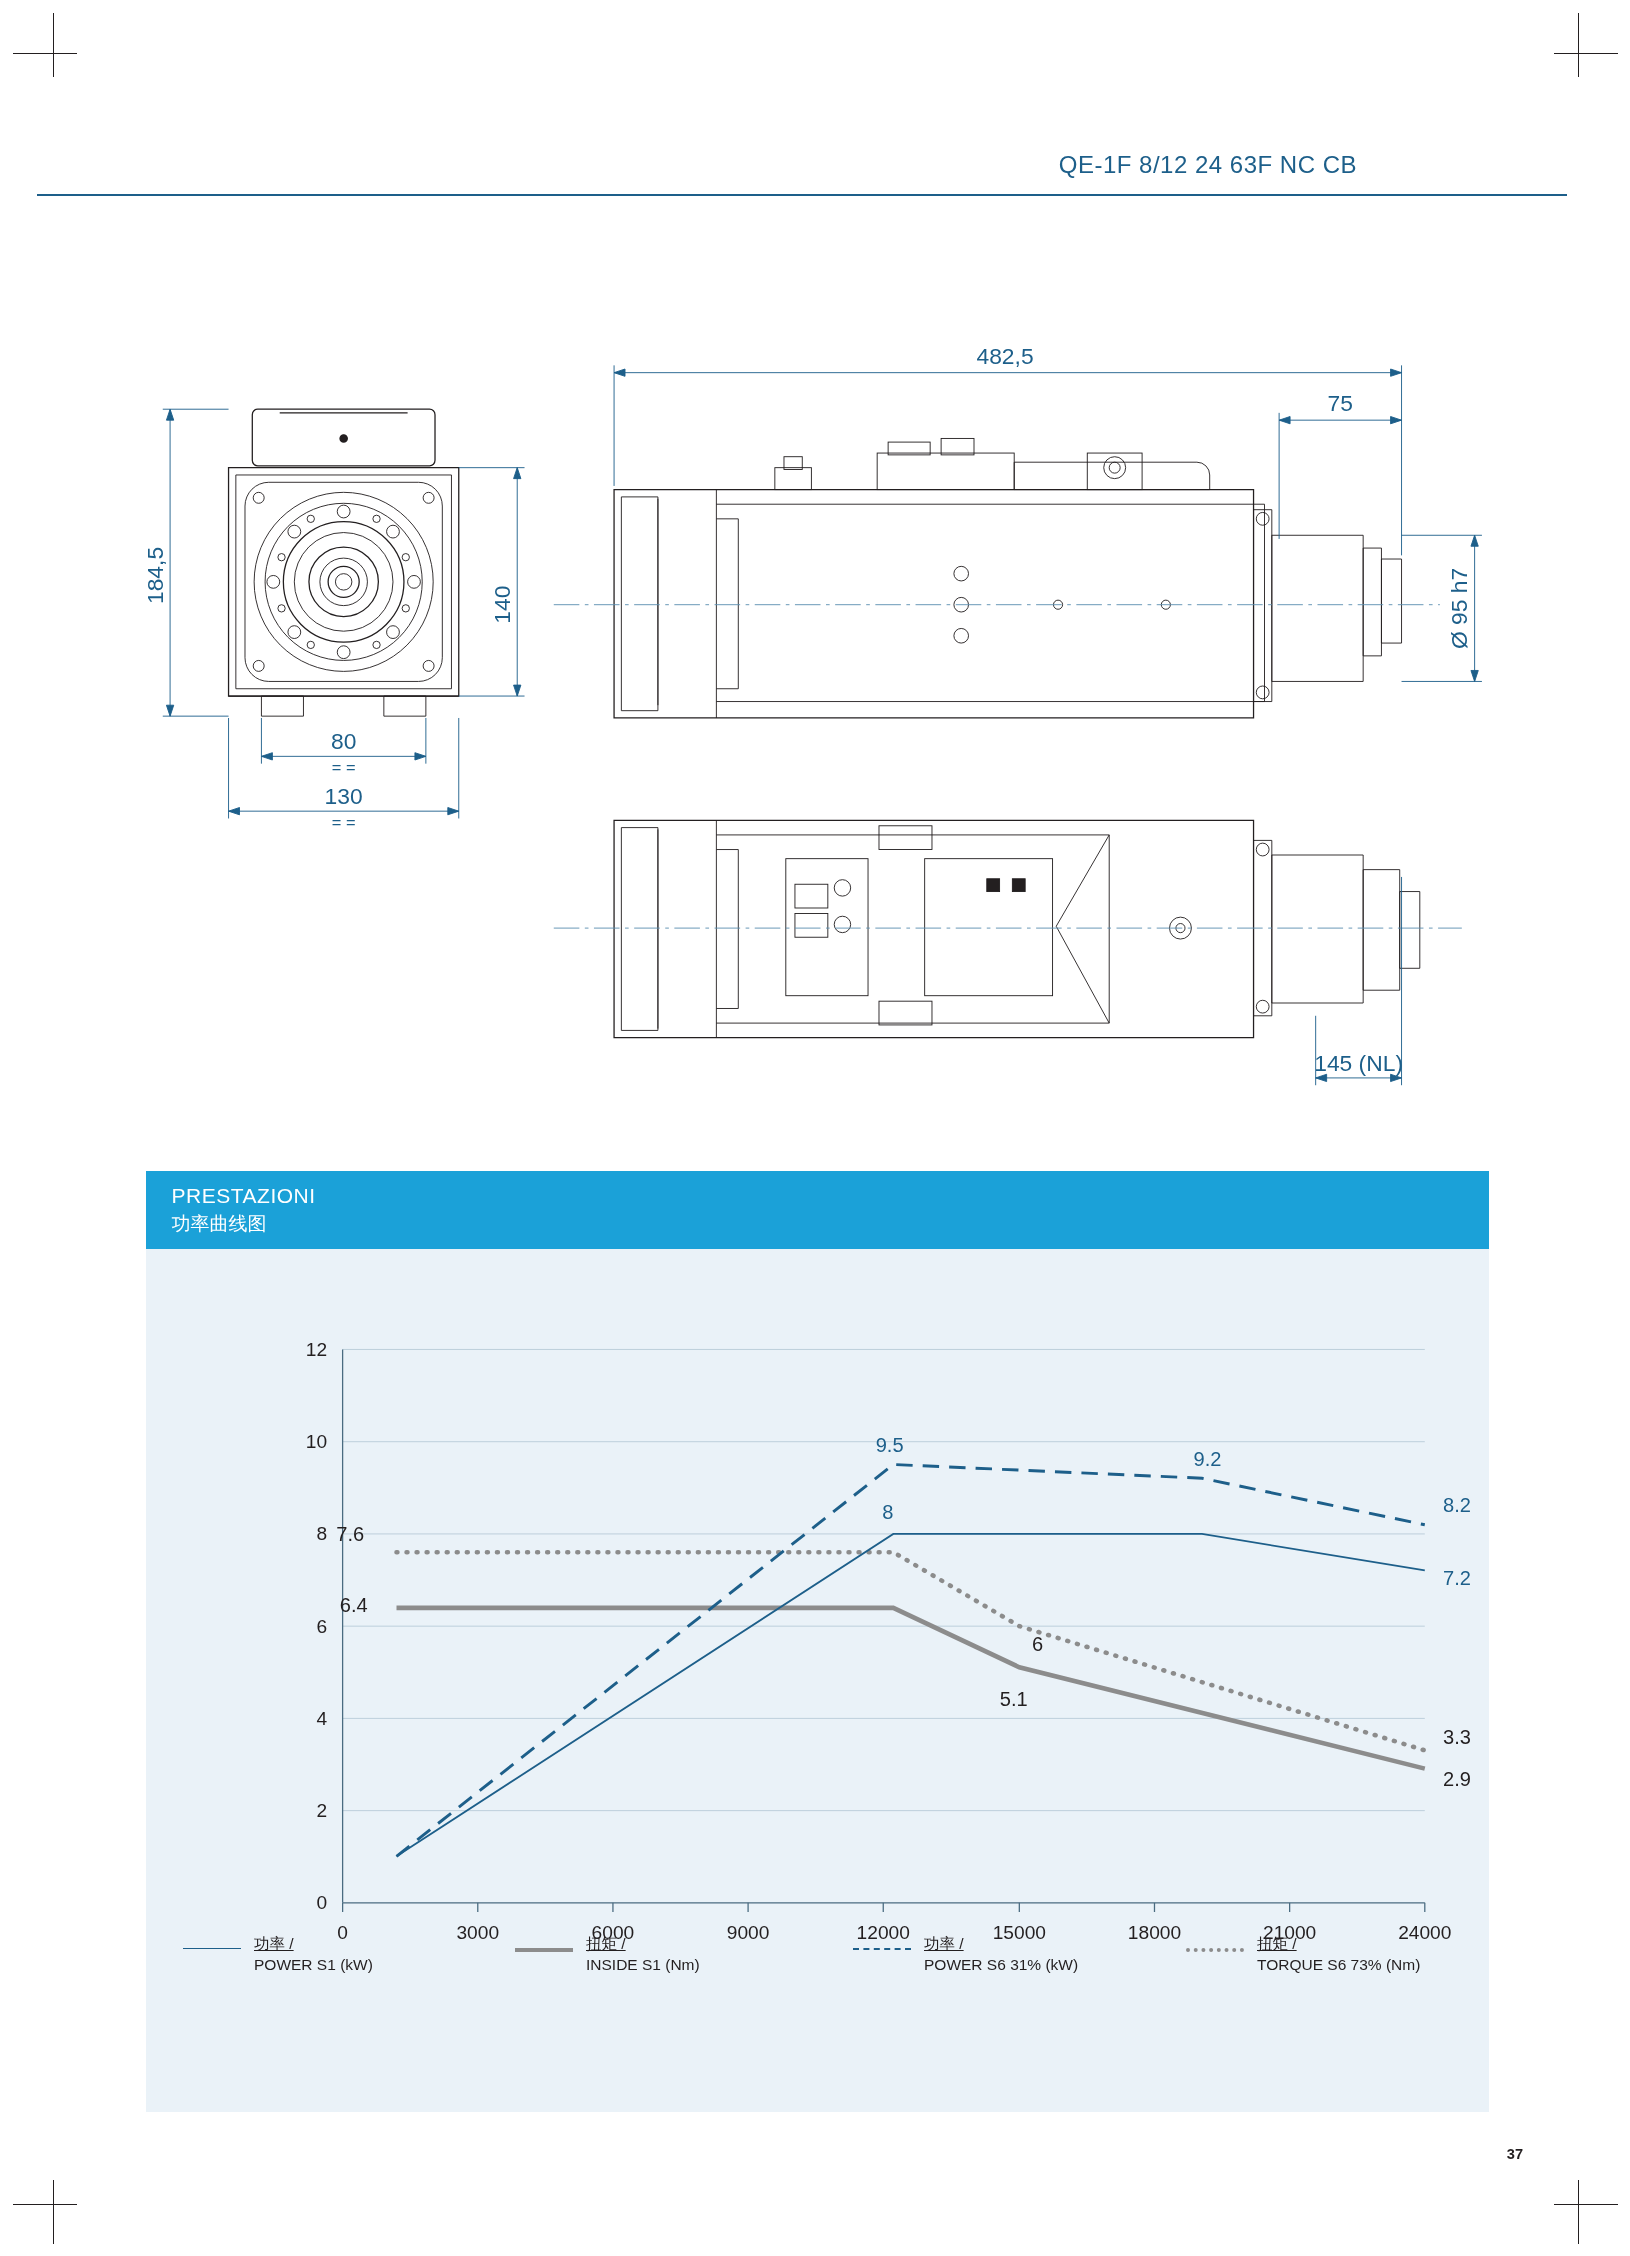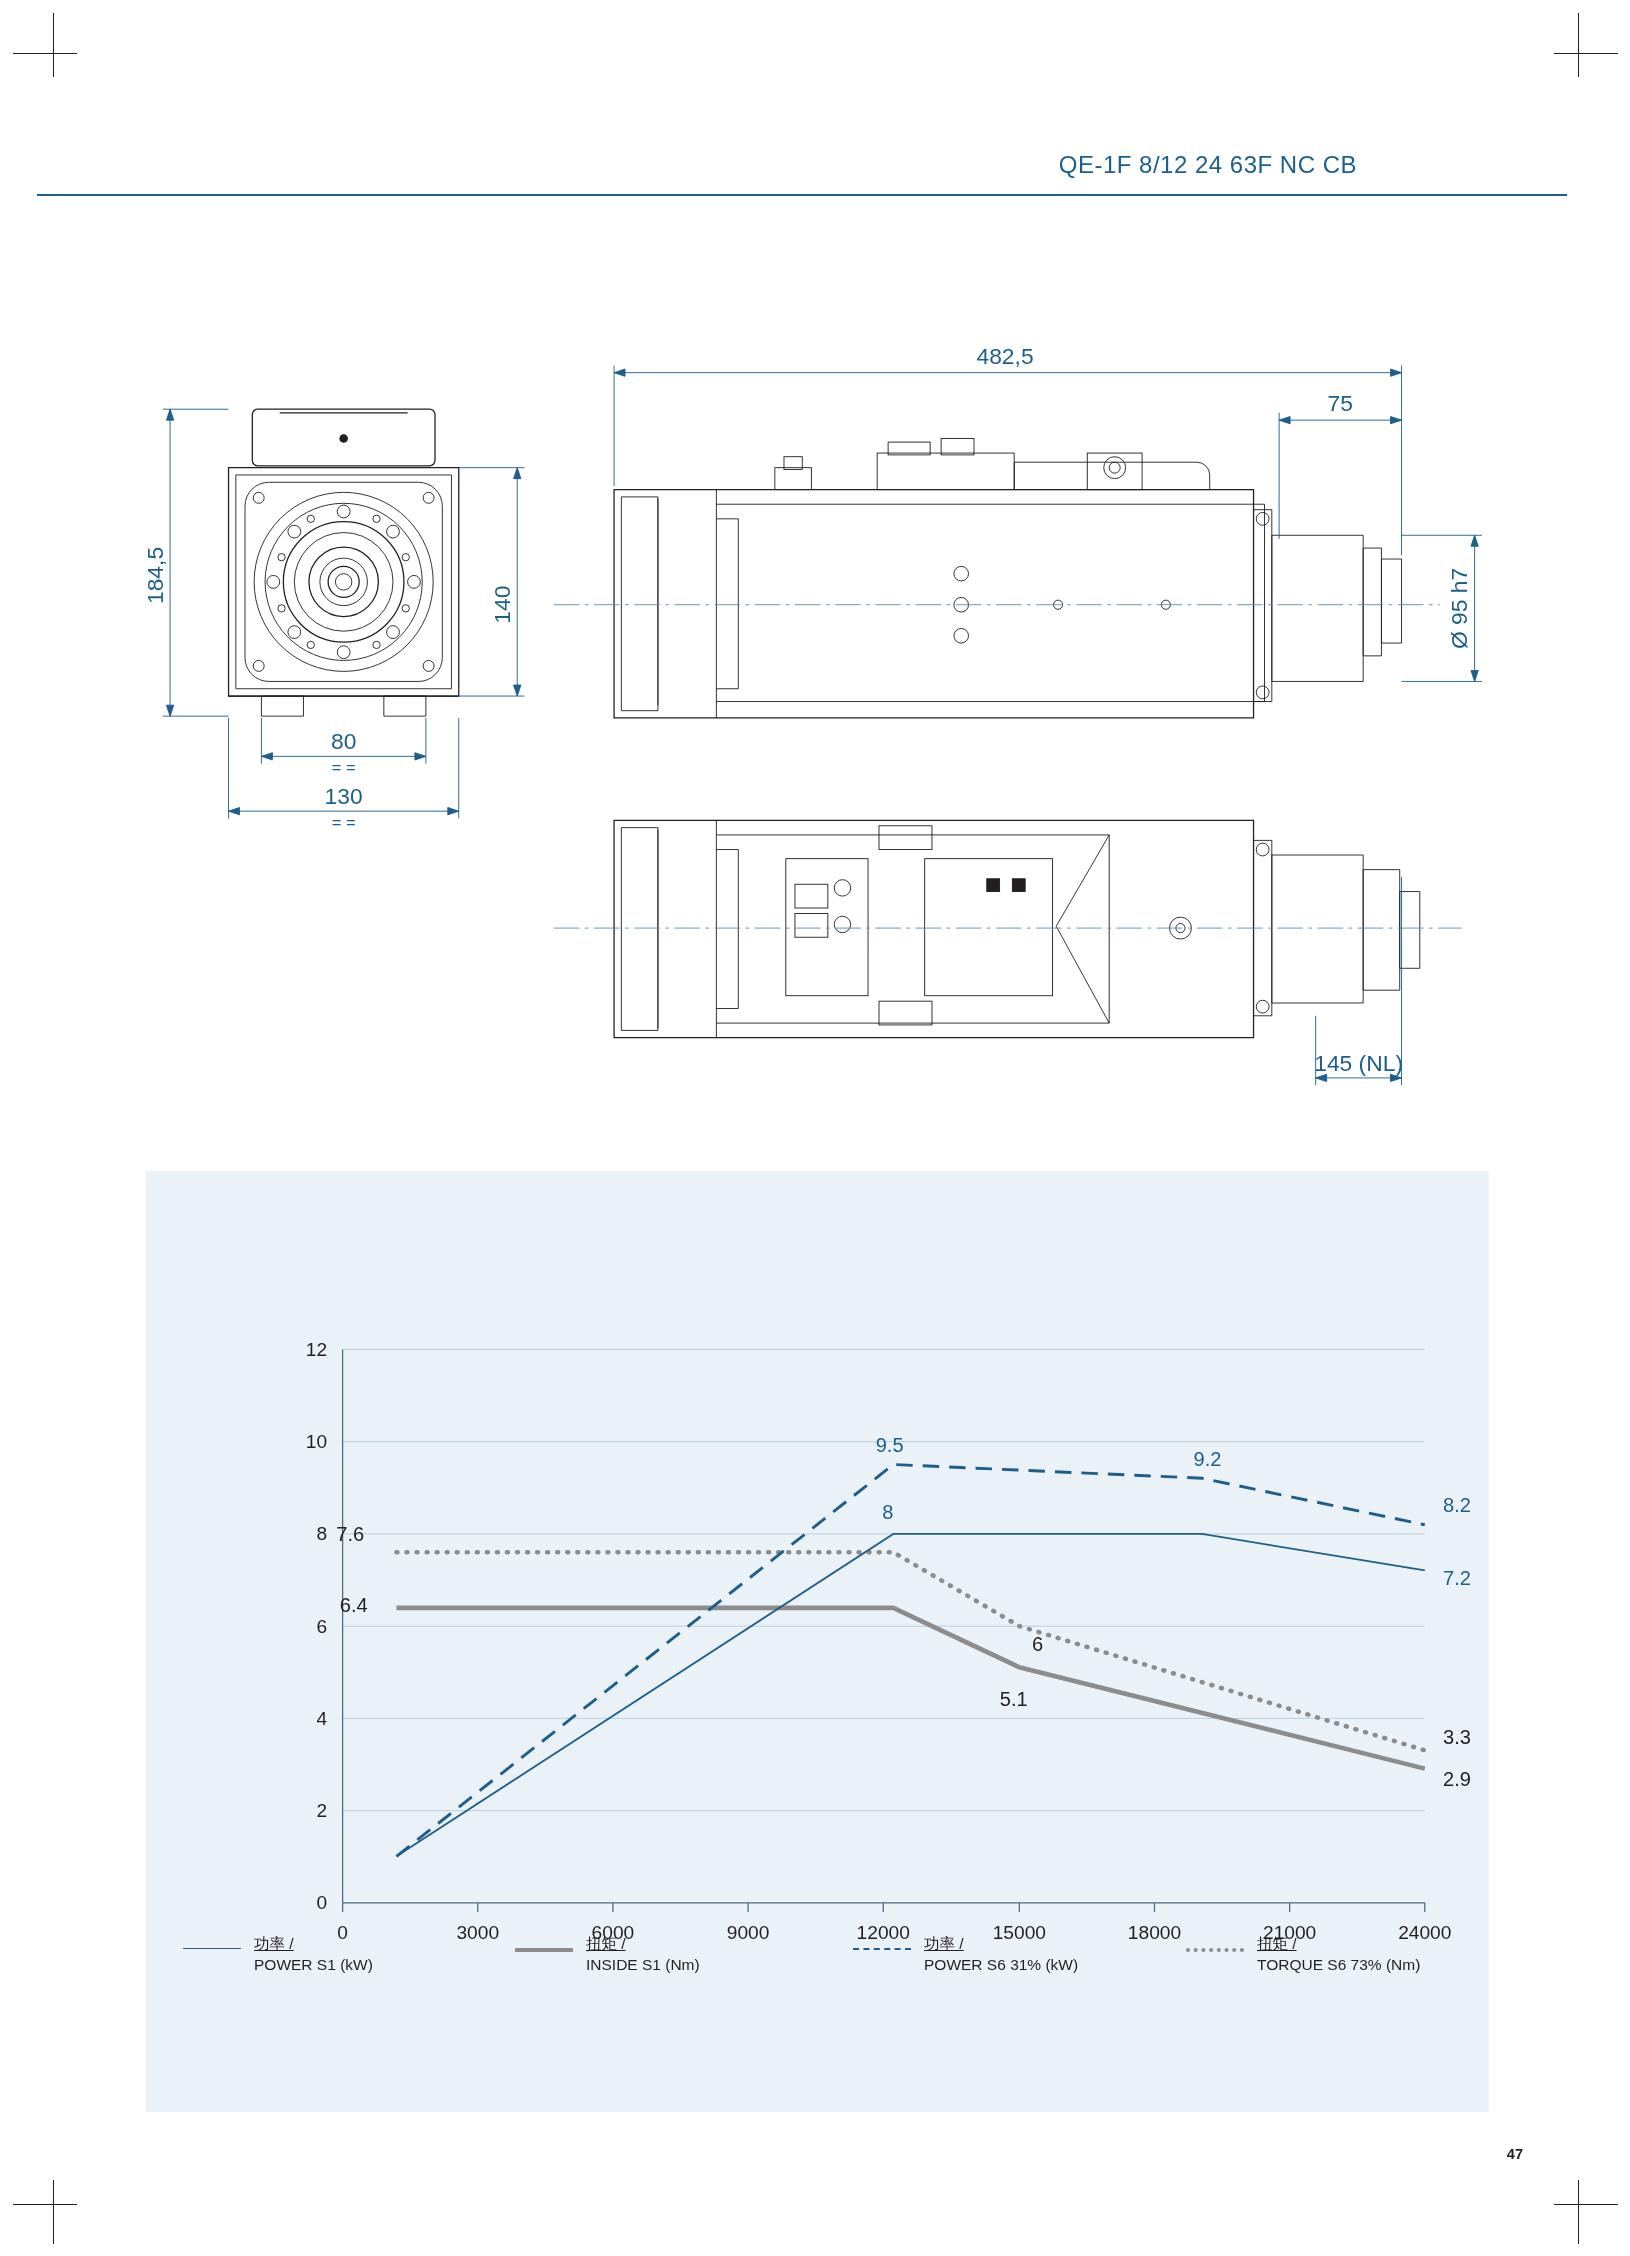--- a/index.html
+++ b/index.html
@@ -257,20 +257,24 @@
         <text x="1467" y="150" text-anchor="middle">75</text>
         <text x="1606" y="366" transform="rotate(-90 1606 366)" text-anchor="middle">Ø 95 h7</text>
         <text x="1487" y="872" text-anchor="middle">145 (NL)</text>
         <text x="376" y="546" text-anchor="middle" font-size="18">= =</text>
         <text x="376" y="606" text-anchor="middle" font-size="18">= =</text>
       </g>
     </svg>
   </div>
 
   <div class="perf">
+    <div class="perf-head">
+      <div class="t1">PRESTAZIONI</div>
+      <div class="t2">功率曲线图</div>
+    </div>
 
     <div class="chart">
       <svg class="plot" width="1343" height="863" viewBox="0 0 1470 945">
 
         <g stroke="#b9cbd8" stroke-width="1">
           <line x1="215" y1="110" x2="1400" y2="110"></line>
           <line x1="215" y1="211" x2="1400" y2="211"></line>
           <line x1="215" y1="312" x2="1400" y2="312"></line>
           <line x1="215" y1="413" x2="1400" y2="413"></line>
           <line x1="215" y1="514" x2="1400" y2="514"></line>
@@ -367,15 +371,15 @@
 
     <div class="leg" style="left:1003px;">
       <div class="line" style="border-top:4.6px dotted #8c8c8c;"></div>
       <div class="lbl">
         <span class="zh">扭矩 /</span>
         <span>TORQUE S6 73% (Nm)</span>
       </div>
     </div>
   </div>
 
-  <div class="pageno">47</div>
+  <div class="pageno">37</div>
 </div>
 
 
 </body></html>

